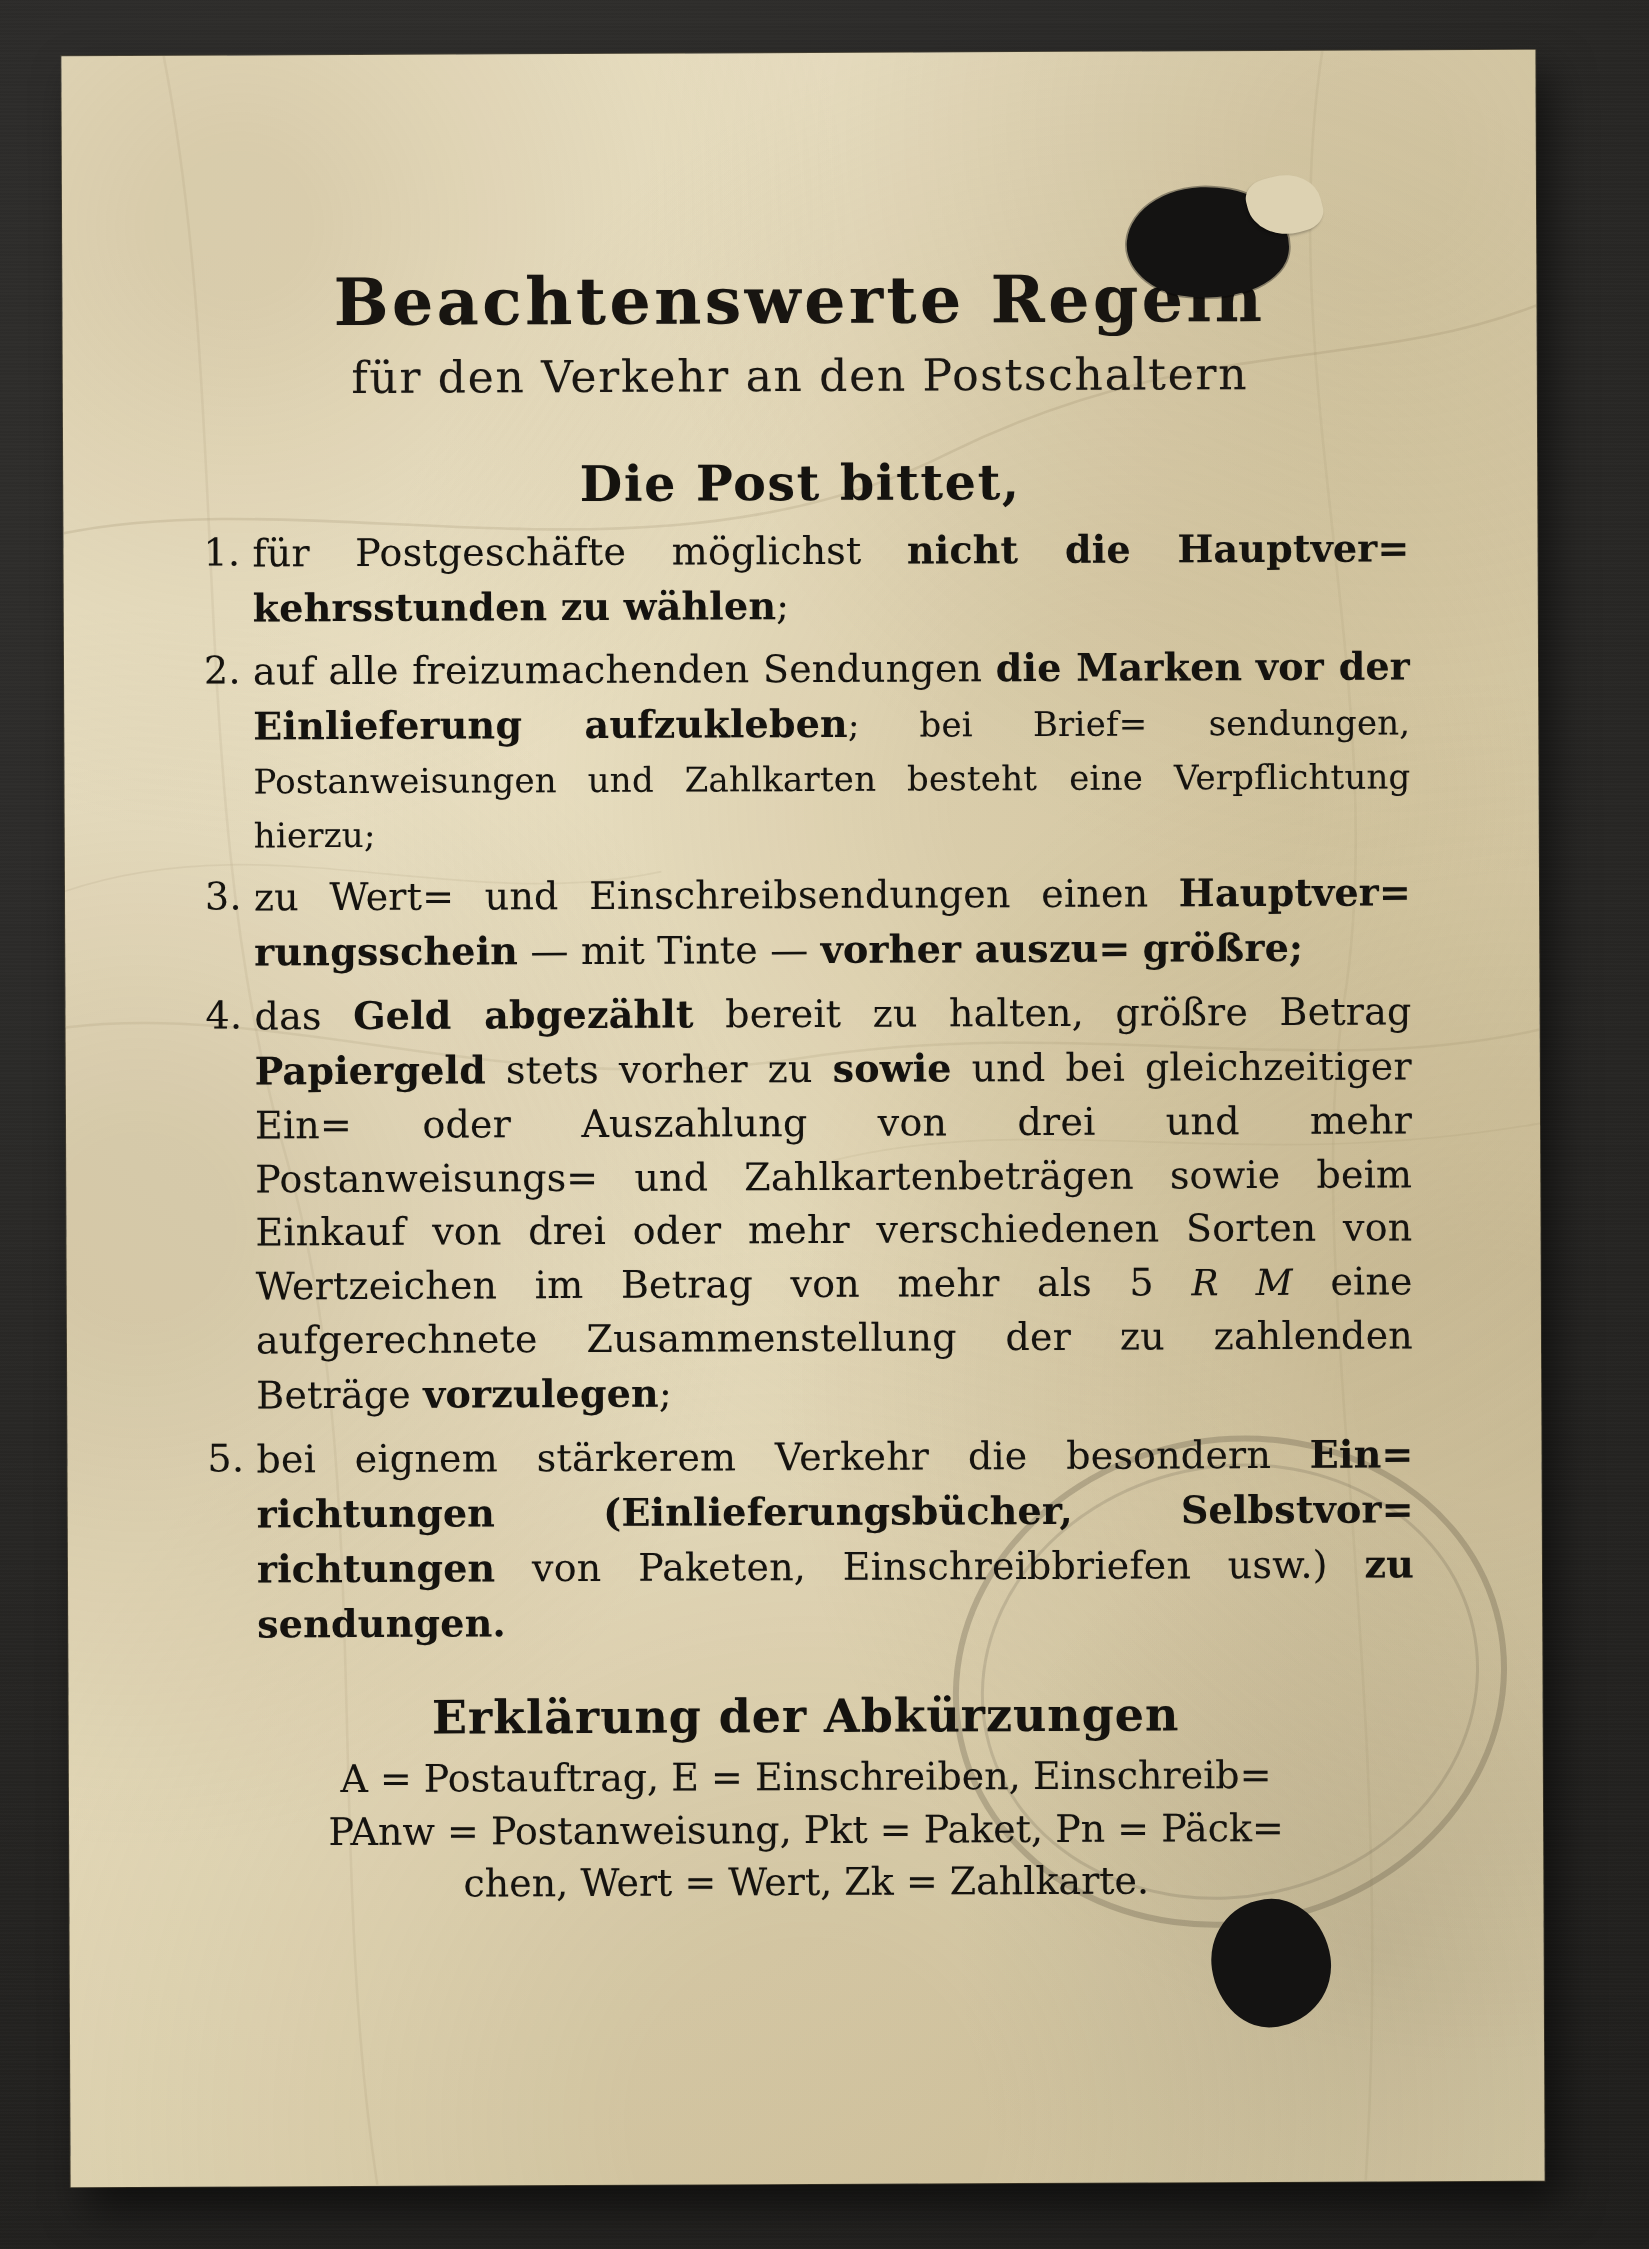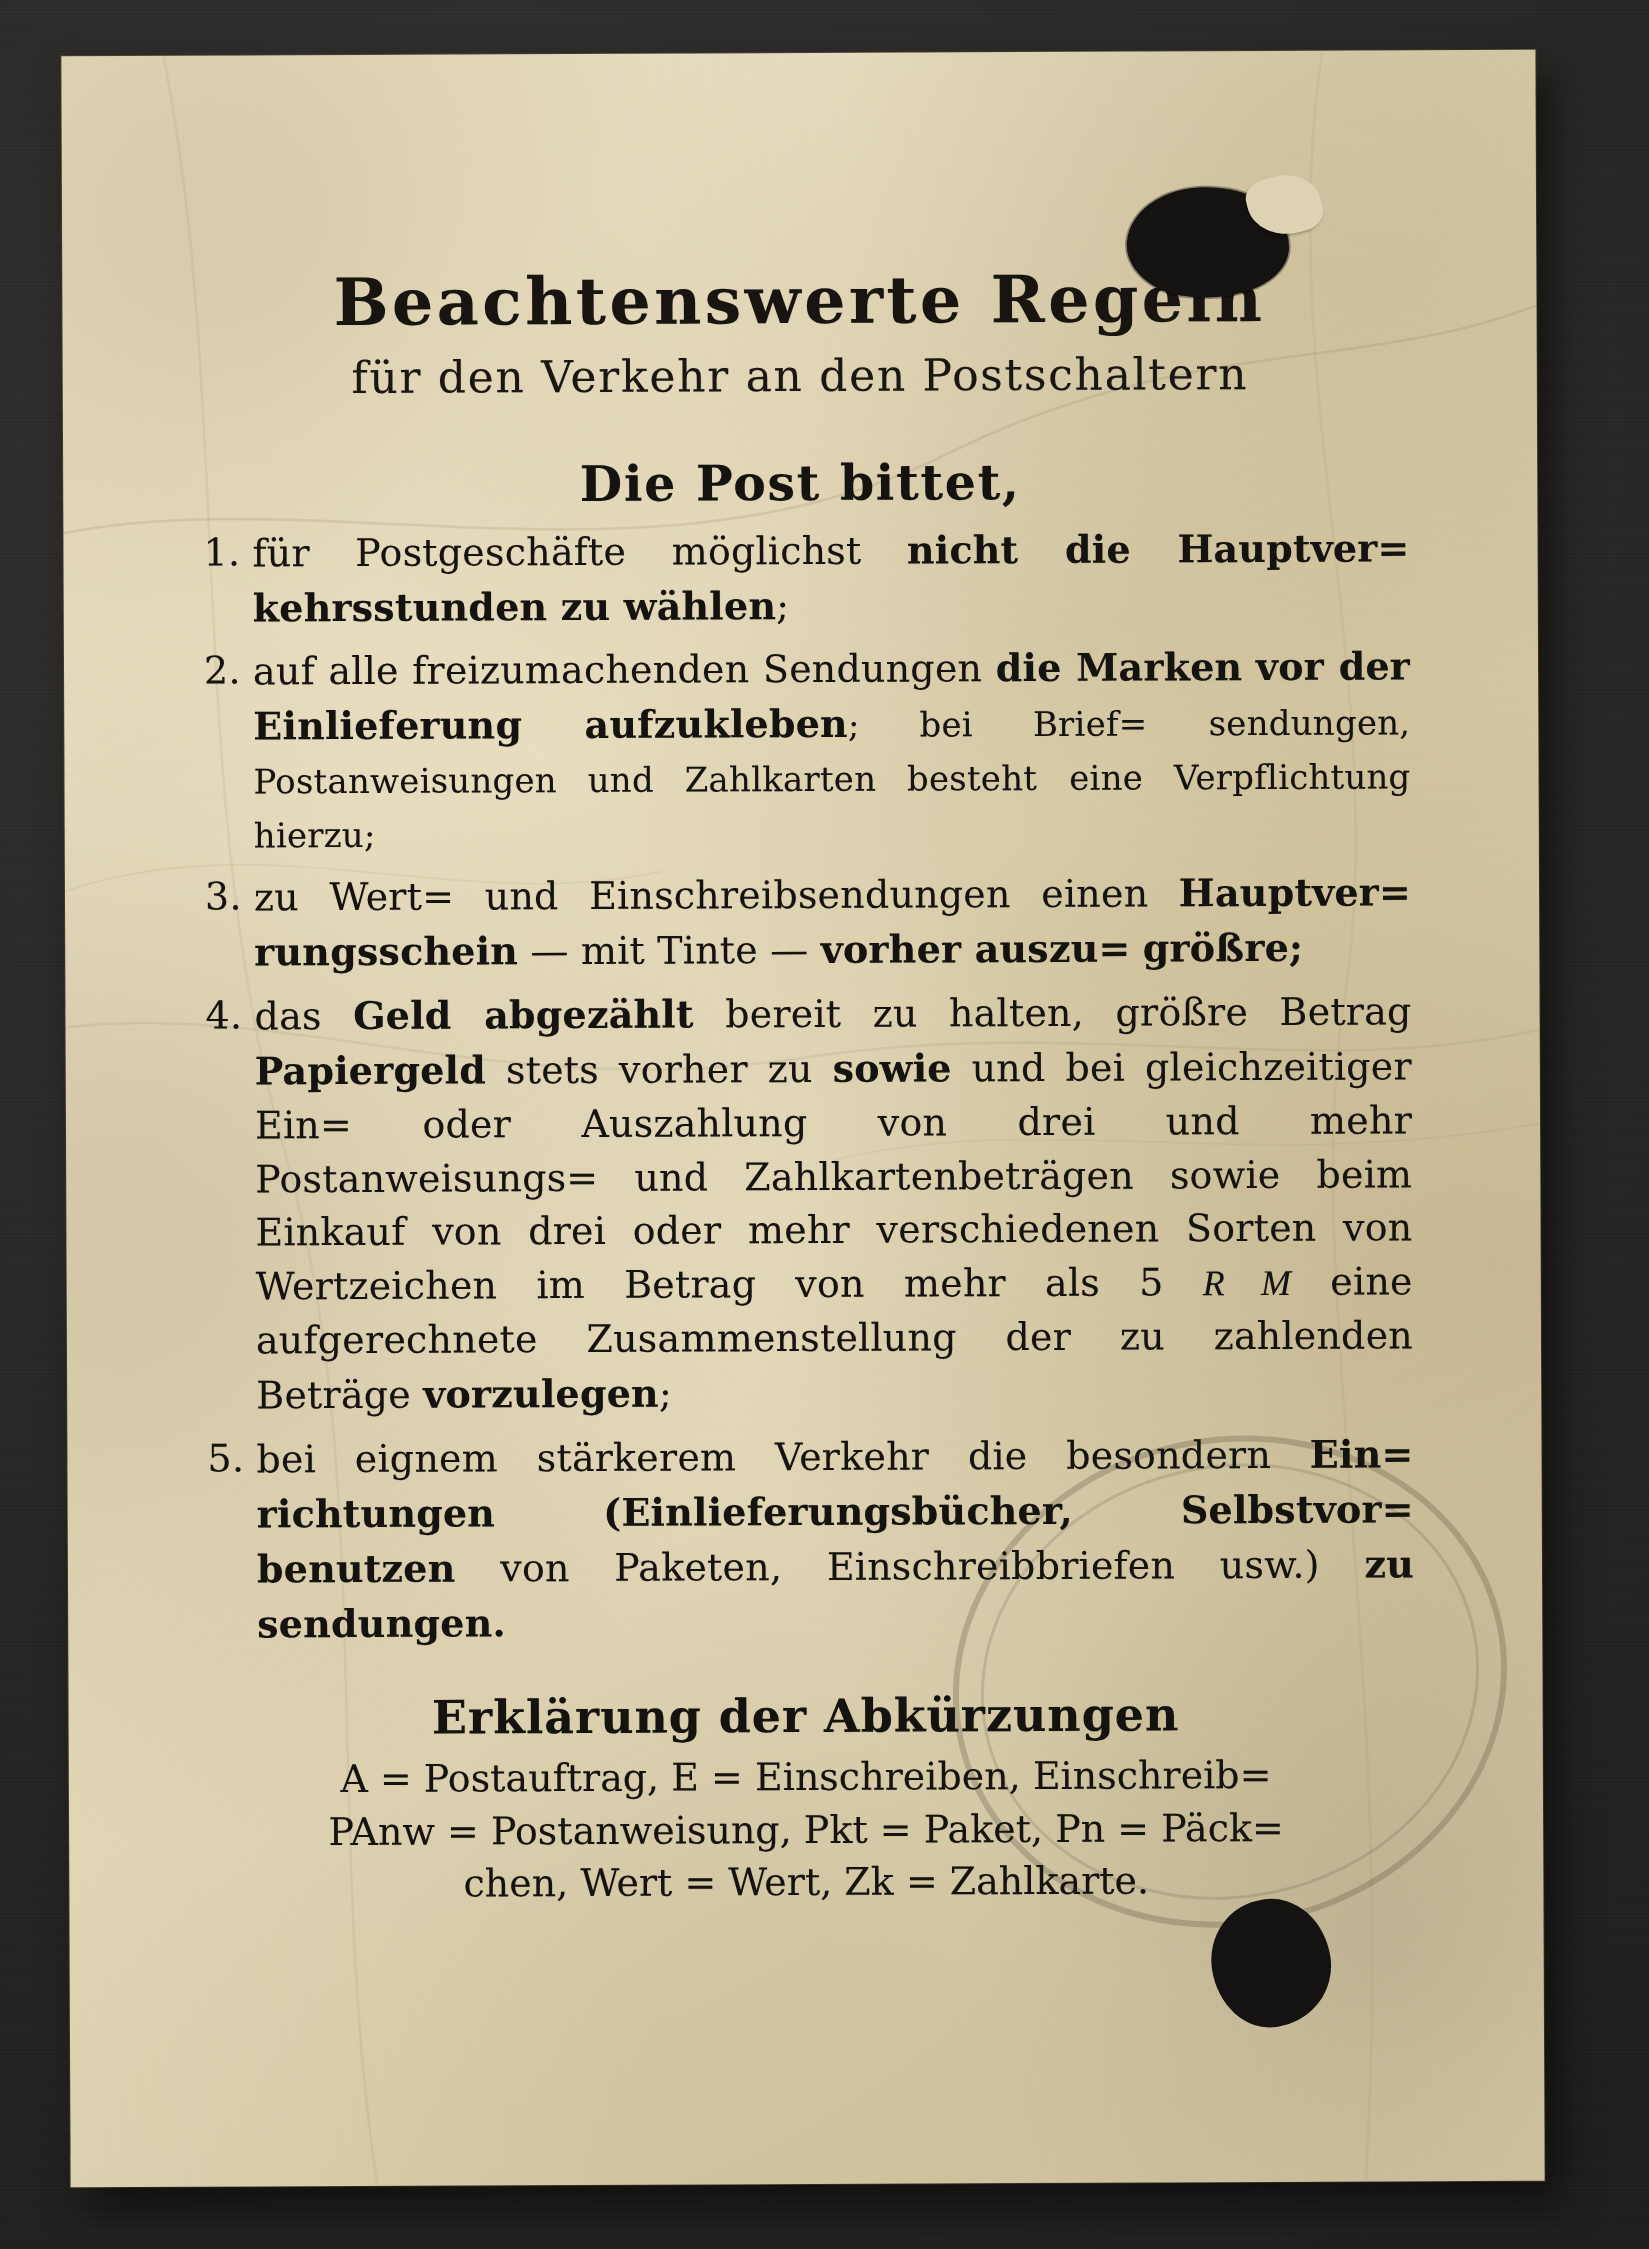--- a/index.html
+++ b/index.html
@@ -174,21 +174,21 @@
     text-align: justify;
   }
   ol.rules > li .num {
     position: absolute;
     left: 12px;
     top: 0;
     font-size: 38px;
   }
   .b { font-weight: 700; }
   .sm { font-size: 34px; }
-  .it { font-style: italic; font-size: 36px; font-family: Liberation Serif, serif; }
+  .it { font-style: italic; font-size: 36px; }
 
   .abk-head {
     text-align: center;
     font-weight: 700;
     font-size: 46px;
     margin-top: 39px;
     margin-bottom: 8.5px;
     letter-spacing: 0.9px;
   }
   .abk-body {
@@ -265,21 +265,21 @@
         <span>beim Einkauf von drei oder mehr verschiedenen</span>
         <span>Sorten von Wertzeichen im Betrag von mehr als</span>
         <span>5 </span><span class="it">R M</span><span> eine aufgerechnete Zusammenstellung</span>
         <span>der zu zahlenden Beträge </span><span class="b">vorzulegen</span><span>;</span>
       </li>
 
       <li>
         <span class="num">5.</span>
         <span>bei eignem stärkerem Verkehr die besondern </span><span class="b">Ein=</span>
         <span class="b">richtungen (Einlieferungsbücher, Selbstvor=</span>
-        <span class="b">benutzen</span><span> von Paketen, Einschreibbriefen usw.) </span><span class="b">zu</span>
+        <span class="b">richtungen</span><span> von Paketen, Einschreibbriefen usw.) </span><span class="b">zu</span>
         <span class="b">sendungen.</span>
       </li>
 
     </ol>
 
     <div class="abk-head">Erklärung der Abkürzungen</div>
     <div class="abk-body">
       <div>A = Postauftrag,  E = Einschreiben,  Einschreib=</div>
       <div>PAnw = Postanweisung, Pkt = Paket, Pn = Päck=</div>
       <div>chen, Wert = Wert, Zk = Zahlkarte.</div>

